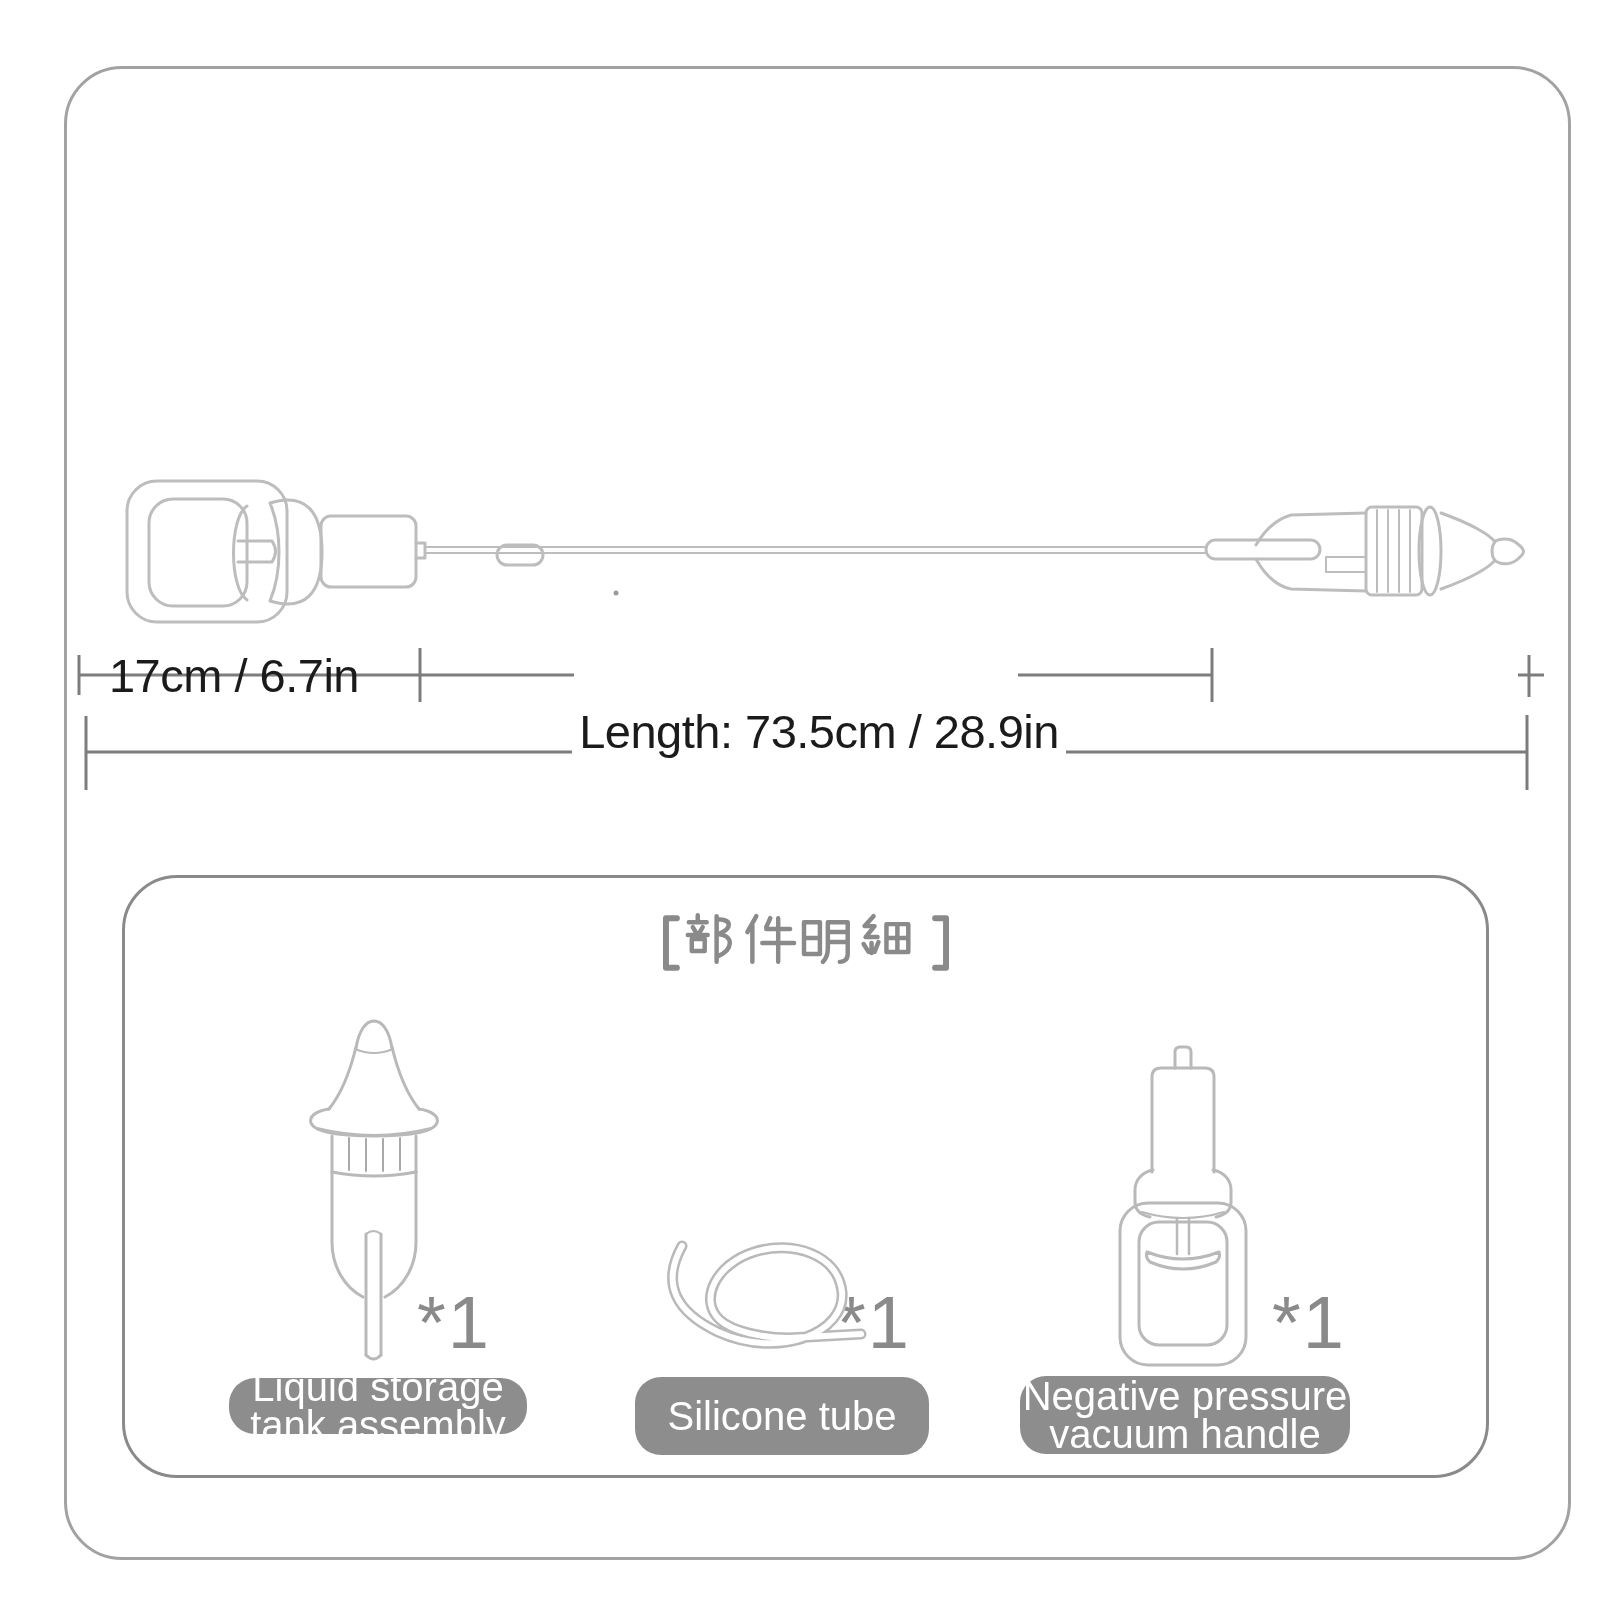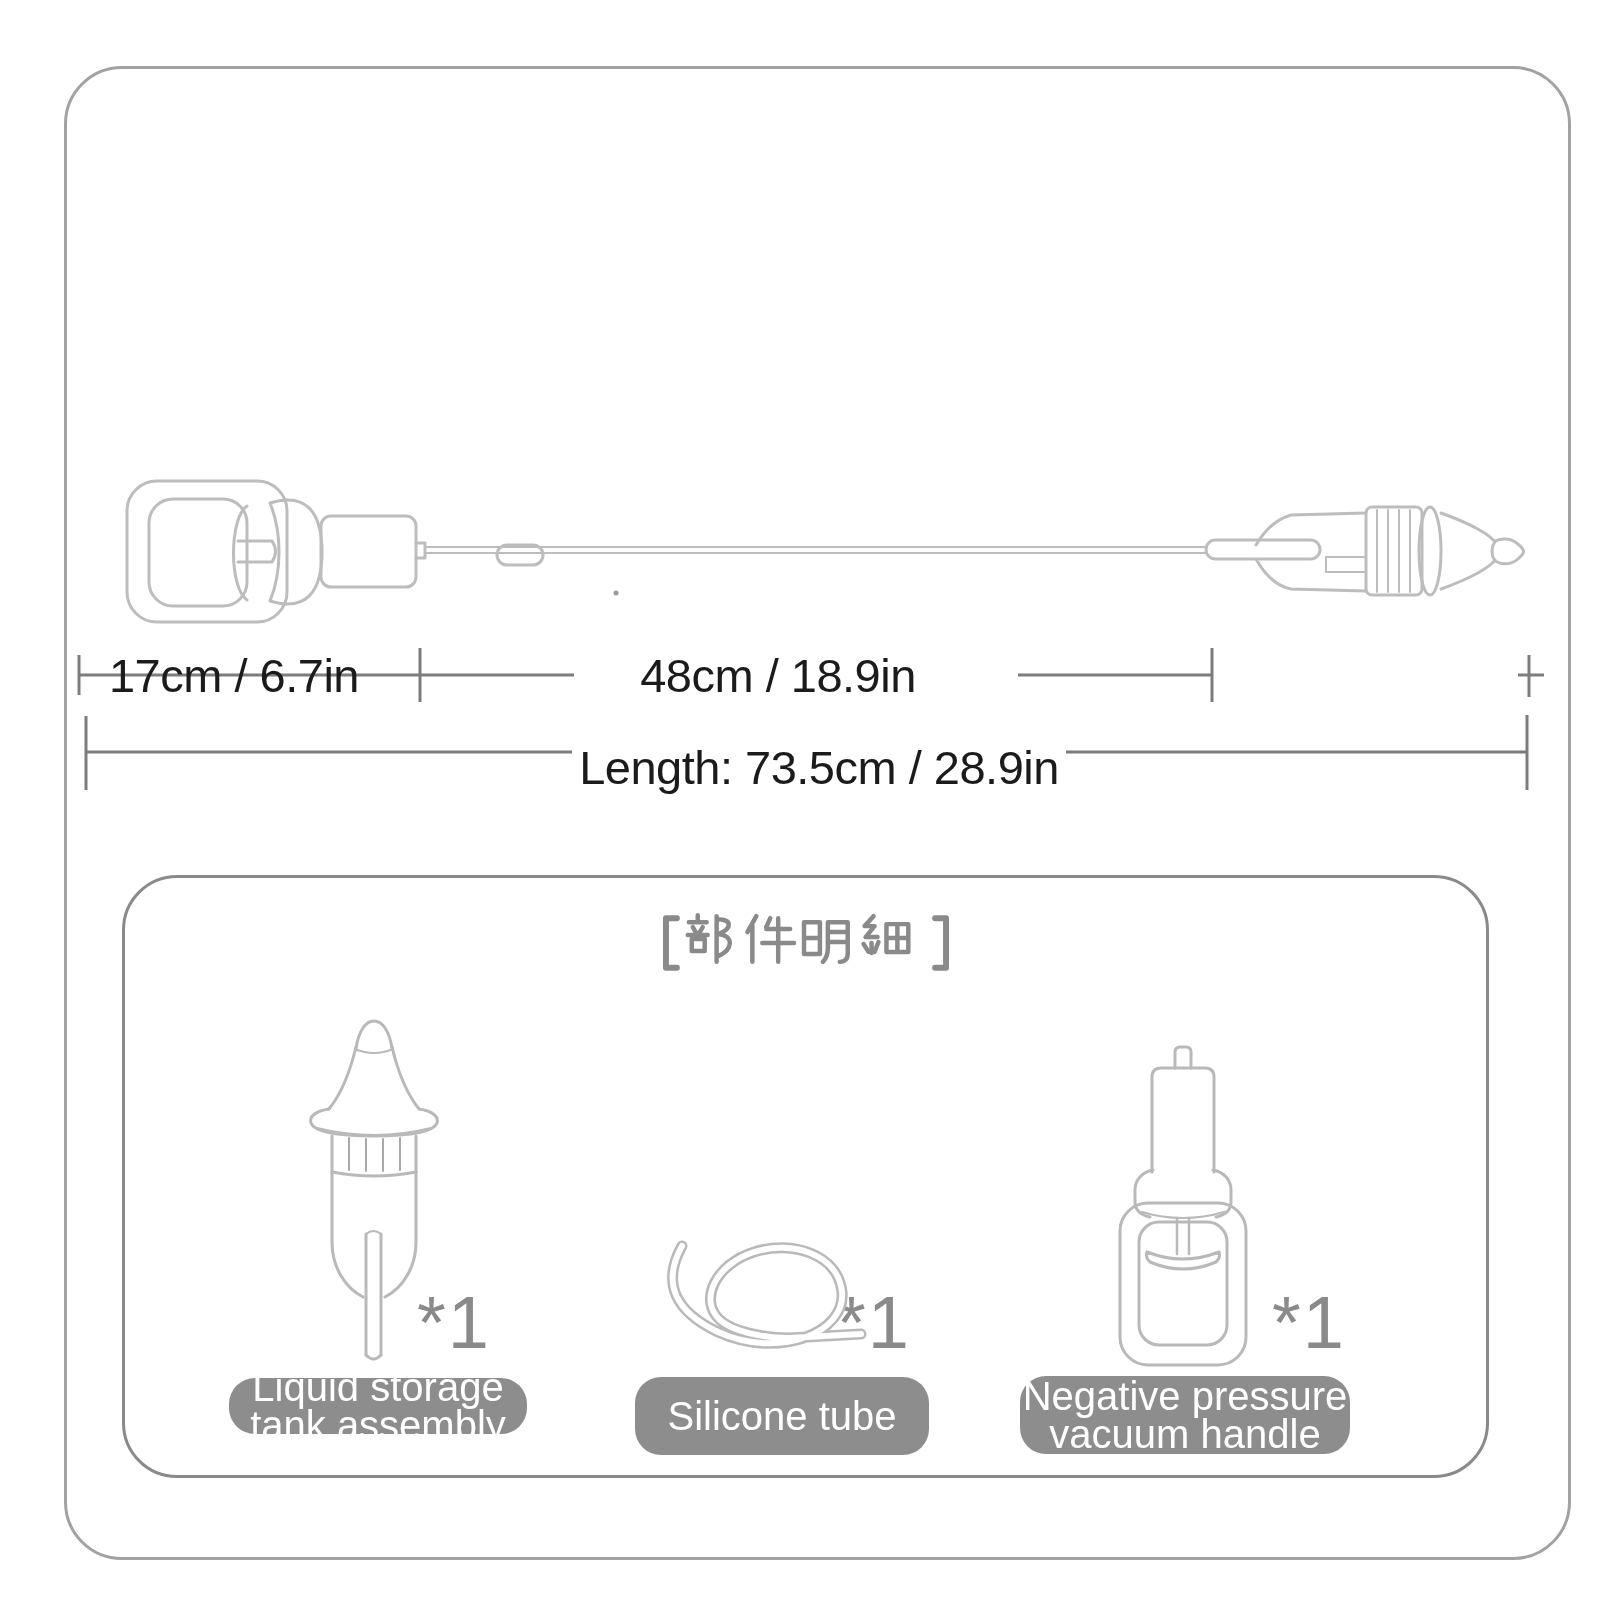--- a/index.html
+++ b/index.html
@@ -97,22 +97,21 @@
       <path d="M 1139,1170 C 1128,1172 1121,1180 1121,1190 V 1202 C 1121,1210 1127,1215 1136,1217 M 1199,1170 C 1210,1172 1217,1180 1217,1190 V 1202 C 1217,1210 1211,1215 1202,1217"></path>
       <path d="M 1128,1212 Q 1169,1224 1210,1212" stroke-width="2"></path>
       <rect x="1106" y="1203" width="126" height="162" rx="28"></rect>
       <rect x="1125" y="1222" width="88" height="123" rx="20"></rect>
       <path d="M 1163,1218 V 1254 M 1175,1218 V 1254" stroke-width="2.5"></path>
       <path d="M 1133,1252 Q 1169,1266 1205,1252 M 1136,1262 Q 1169,1276 1202,1262 M 1133,1252 Q 1131,1258 1136,1262 M 1205,1252 Q 1207,1258 1202,1262"></path>
     </g>
   </svg>
 
   <div class="dim-label" style="left:220px;top:648px;">17cm / 6.7in</div>
-  <div class="dim-label" style="left:764px;top:648px;">48cm / 18.9in</div>
-  <div class="dim-label" style="left:805px;top:740px;">Length: 73.5cm / 28.9in</div>
+  <div class="dim-label" style="left:805px;top:704px;">Length: 73.5cm / 28.9in</div>
 
   <div class="panel">
 
     <span class="sr-only">【部件明细】</span>
 
     <svg class="panel-title" width="290" height="62" viewBox="0 0 292 62" fill="none" stroke="#8a8a8a" stroke-width="4.5" stroke-linecap="round" stroke-linejoin="round">
       <path d="M 16,6 H 5 V 56 H 16" stroke-width="6"></path>
       <g>
         <path d="M 37,3 V 9 M 28,10 H 46 M 32,15 L 35,20 M 42,15 L 39,20 M 27,23 H 47 M 31,27 H 44 V 39 H 31 Z"></path>
         <path d="M 56,4 V 50 M 56,7 C 72,7 72,16 58,22 C 74,24 72,38 58,44"></path>

